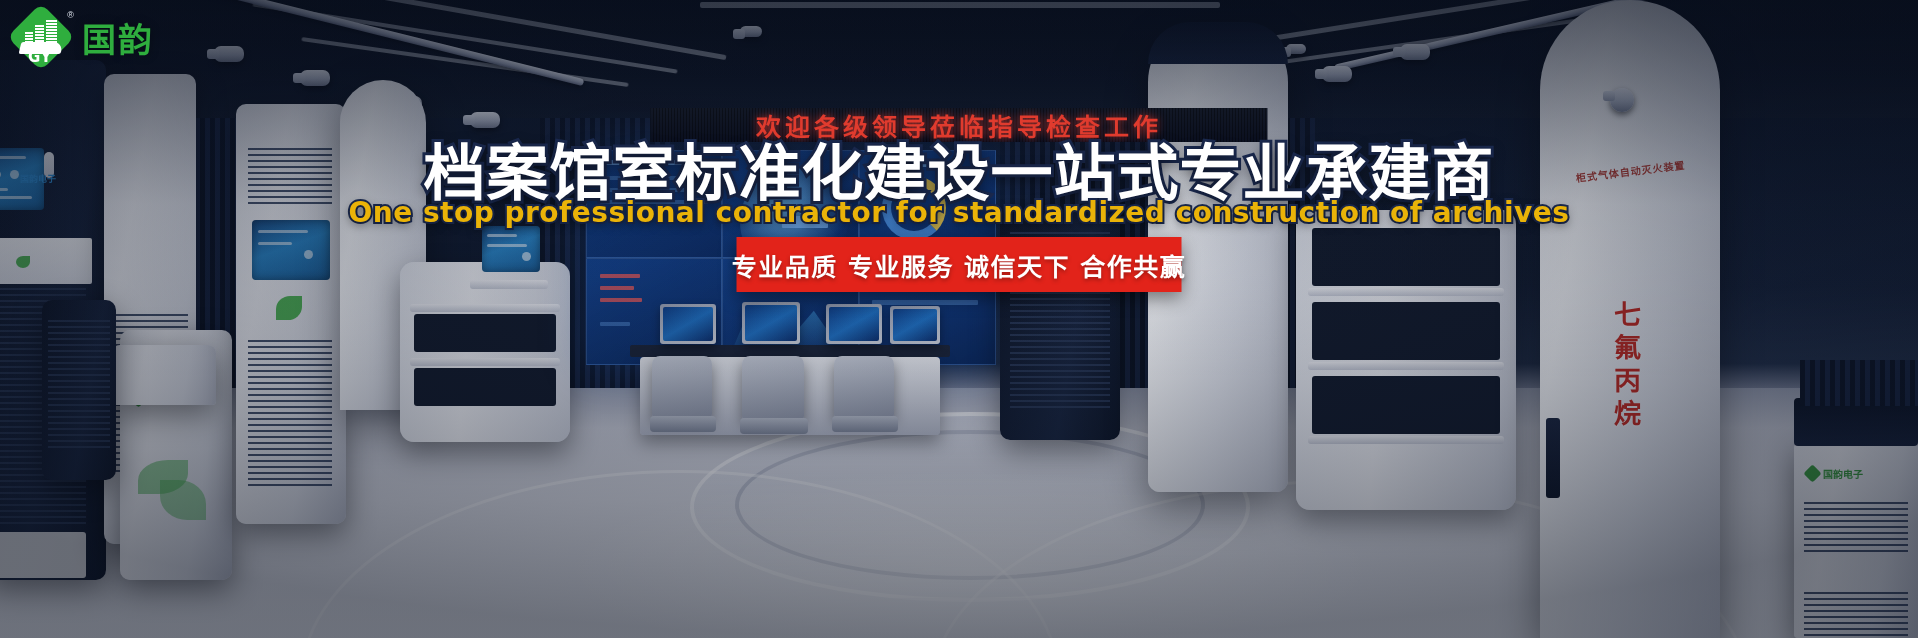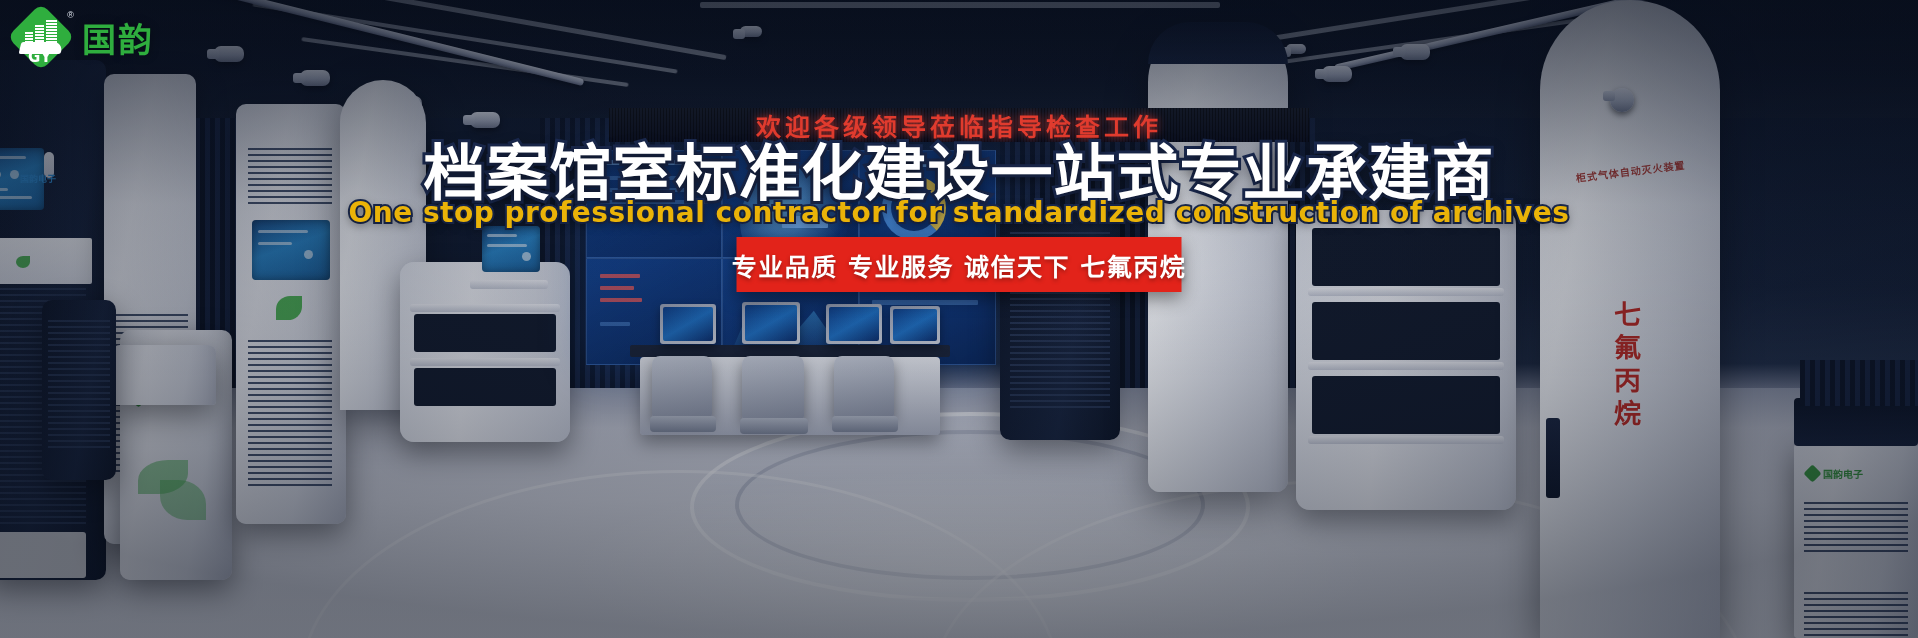--- a/index.html
+++ b/index.html
@@ -318,21 +318,21 @@
     font-size:18px; font-weight:700;
     letter-spacing:2.2px;
     font-family:"DejaVu Sans","Liberation Sans",sans-serif;
     text-shadow:0 2px 8px rgba(0,0,0,.8);
     z-index:35;
   }
 
   
   .led-board{
     position:absolute; left:50%; transform:translateX(-50%);
-    top:108px; width:700px; height:34px;
+    top:108px; width:617px; height:34px;
     z-index:20;
     display:flex; align-items:center; justify-content:center;
     background:
       repeating-linear-gradient(90deg,rgba(0,0,0,.35) 0 1px,rgba(0,0,0,0) 1px 3px),
       linear-gradient(180deg,#121826,#0b1020);
     overflow:hidden;
   }
   .led-text{
     color:#e03b2e; font-size:25px; font-weight:700;
     letter-spacing:4px;
@@ -608,17 +608,17 @@
 
 
     <div class="led-board">
       <span class="led-text">欢迎各级领导莅临指导检查工作</span>
     </div>
 
     <div class="headline">档案馆室标准化建设一站式专业承建商</div>
     <div class="sub-en">One stop professional contractor for standardized construction of archives</div>
 
     <div class="red-bar">
-      <span class="red-bar-text">专业品质  专业服务  诚信天下  七氟丙烷</span>
+      <span class="red-bar-text">专业品质  专业服务  诚信天下  合作共赢</span>
     </div>
 
   </div>
 </div>
 
 </body></html>

